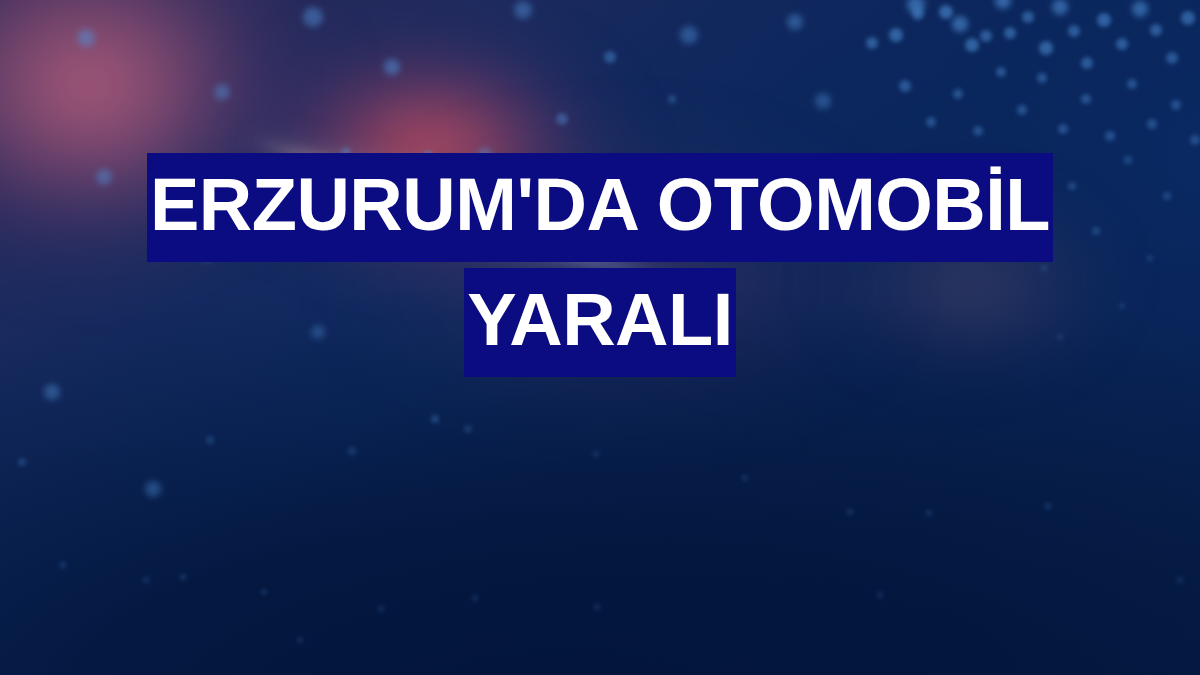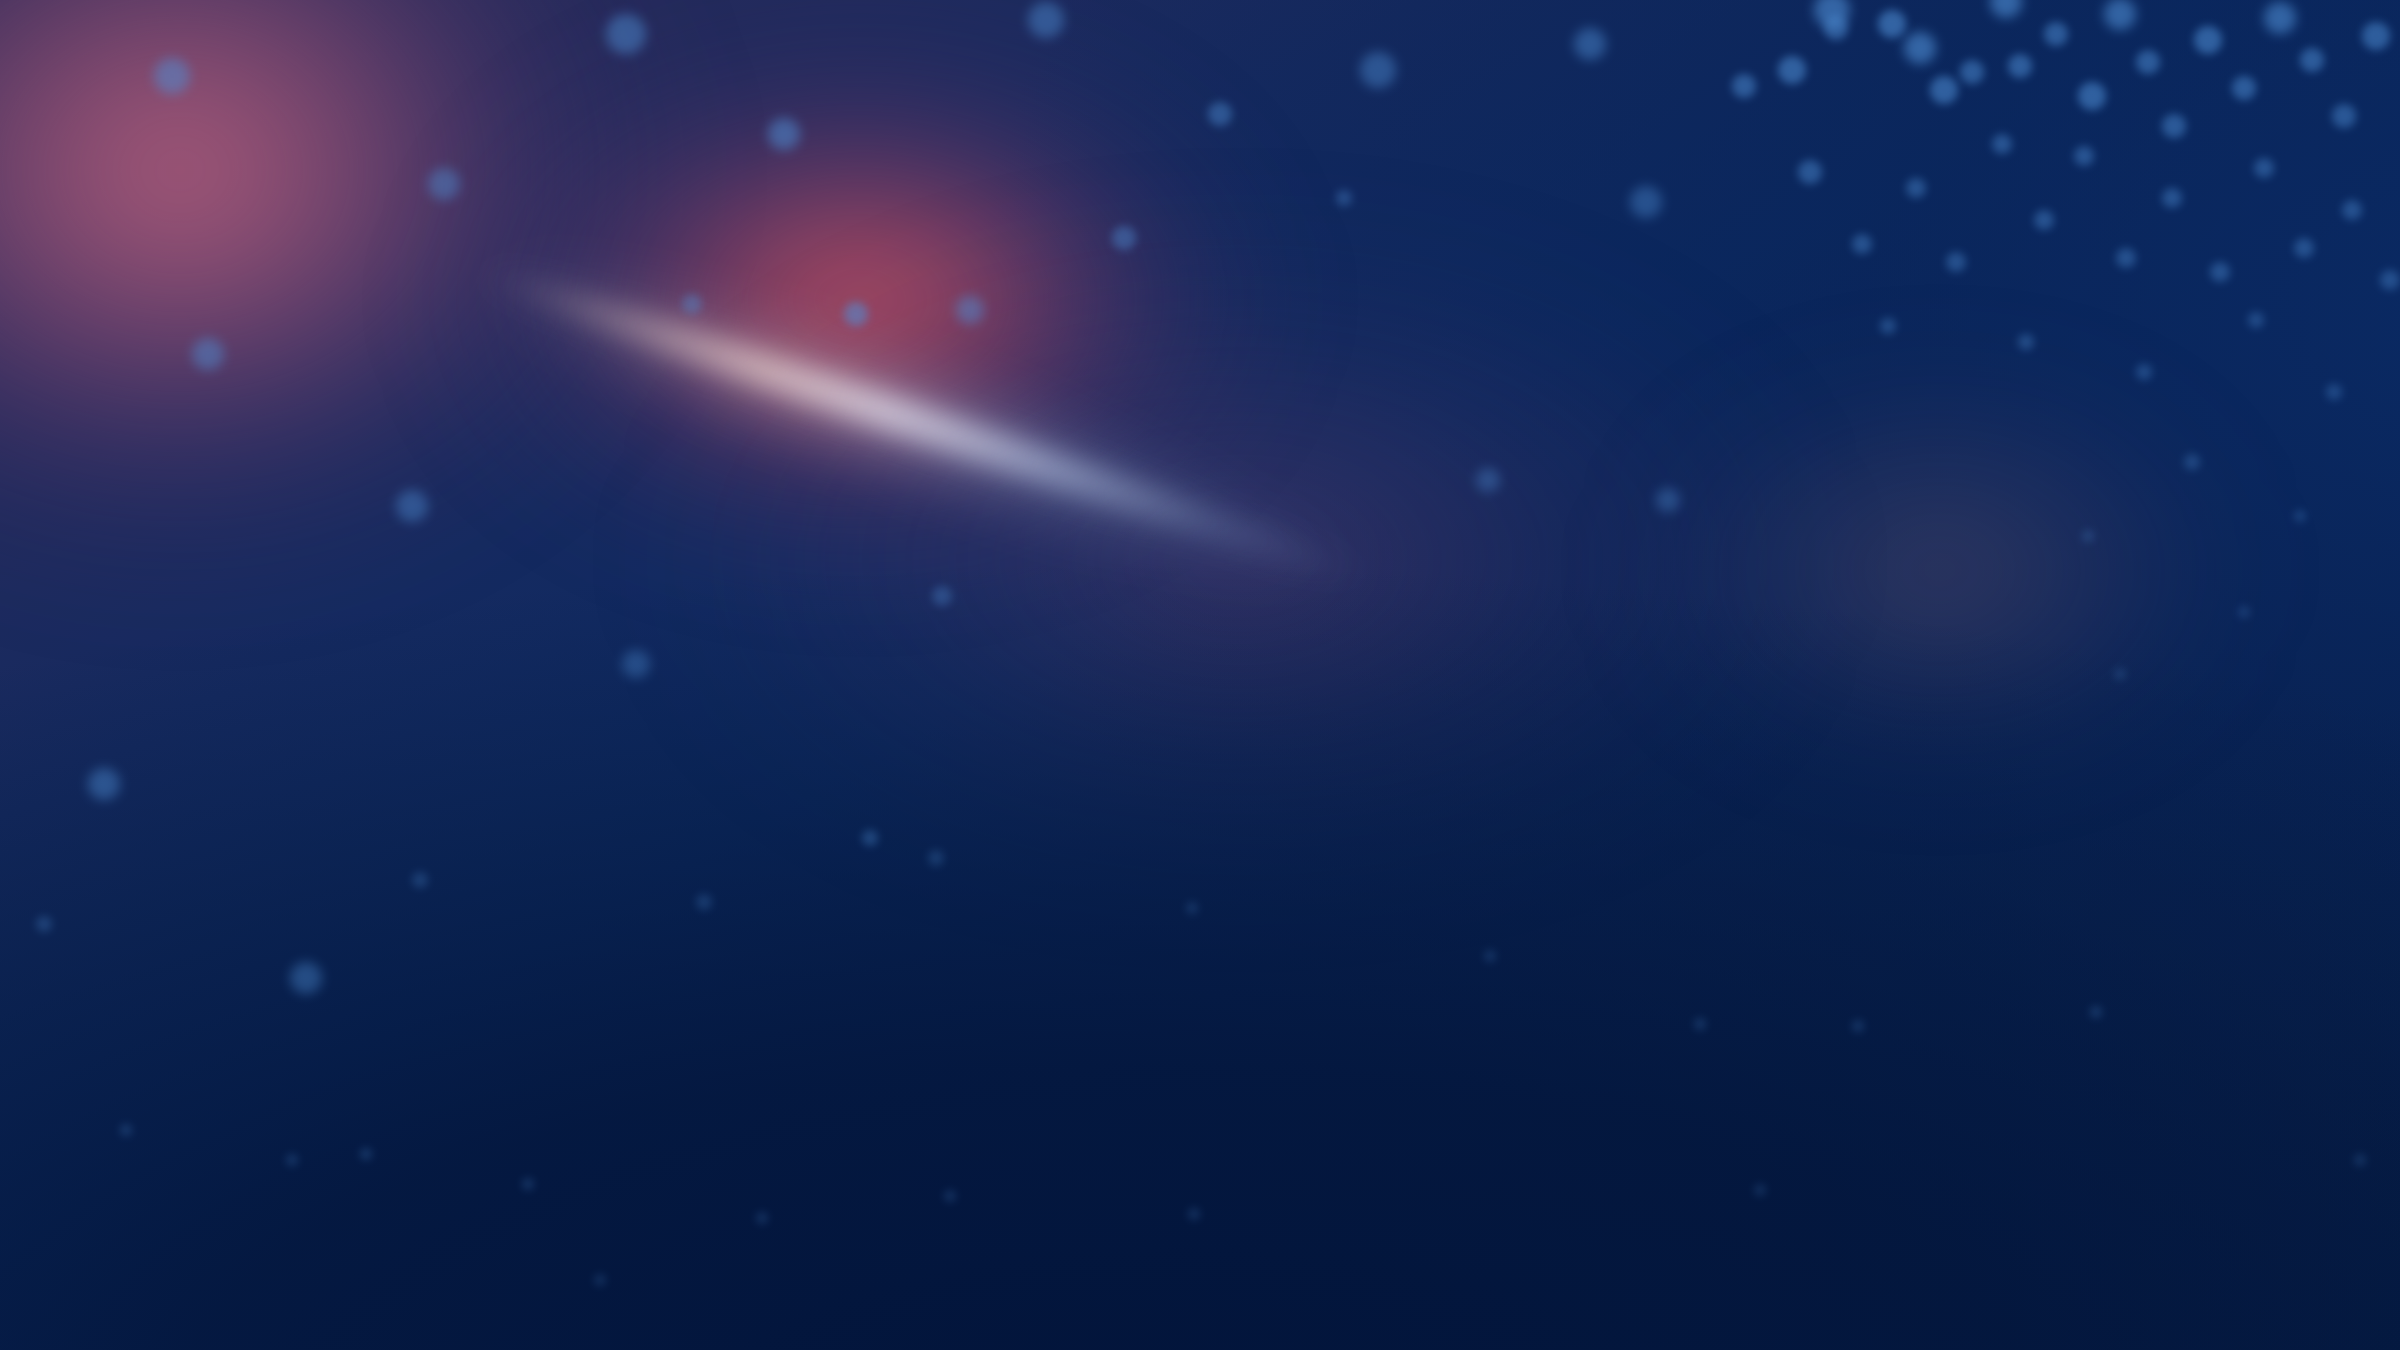--- a/index.html
+++ b/index.html
@@ -297,15 +297,21 @@
       <div class="p" style="left: 877px; top: 592px; width: 6px; height: 6px; opacity: 0.2; background: rgb(79, 143, 214); filter: blur(2px);"></div>
       <div class="p" style="left: 18px; top: 458px; width: 8px; height: 8px; opacity: 0.28; background: rgb(79, 143, 214); filter: blur(2px);"></div>
       <div class="p" style="left: 206px; top: 436px; width: 8px; height: 8px; opacity: 0.26; background: rgb(79, 143, 214); filter: blur(2px);"></div>
       <div class="p" style="left: 348px; top: 447px; width: 8px; height: 8px; opacity: 0.24; background: rgb(79, 143, 214); filter: blur(2px);"></div>
       <div class="p" style="left: 464px; top: 425px; width: 8px; height: 8px; opacity: 0.24; background: rgb(79, 143, 214); filter: blur(2px);"></div>
       <div class="p" style="left: 593px; top: 451px; width: 6px; height: 6px; opacity: 0.22; background: rgb(79, 143, 214); filter: blur(2px);"></div>
       <div class="p" style="left: 742px; top: 475px; width: 6px; height: 6px; opacity: 0.22; background: rgb(79, 143, 214); filter: blur(2px);"></div>
     </div>
 
   <div class="headline">
+    <div class="hl-line">
+      <span class="hl-text">ERZURUM'DA OTOMOBİL</span>
+    </div>
+    <div class="hl-line">
+      <span class="hl-text">YARALI</span>
+    </div>
   </div>
 
 </div>
 
 </body></html>

